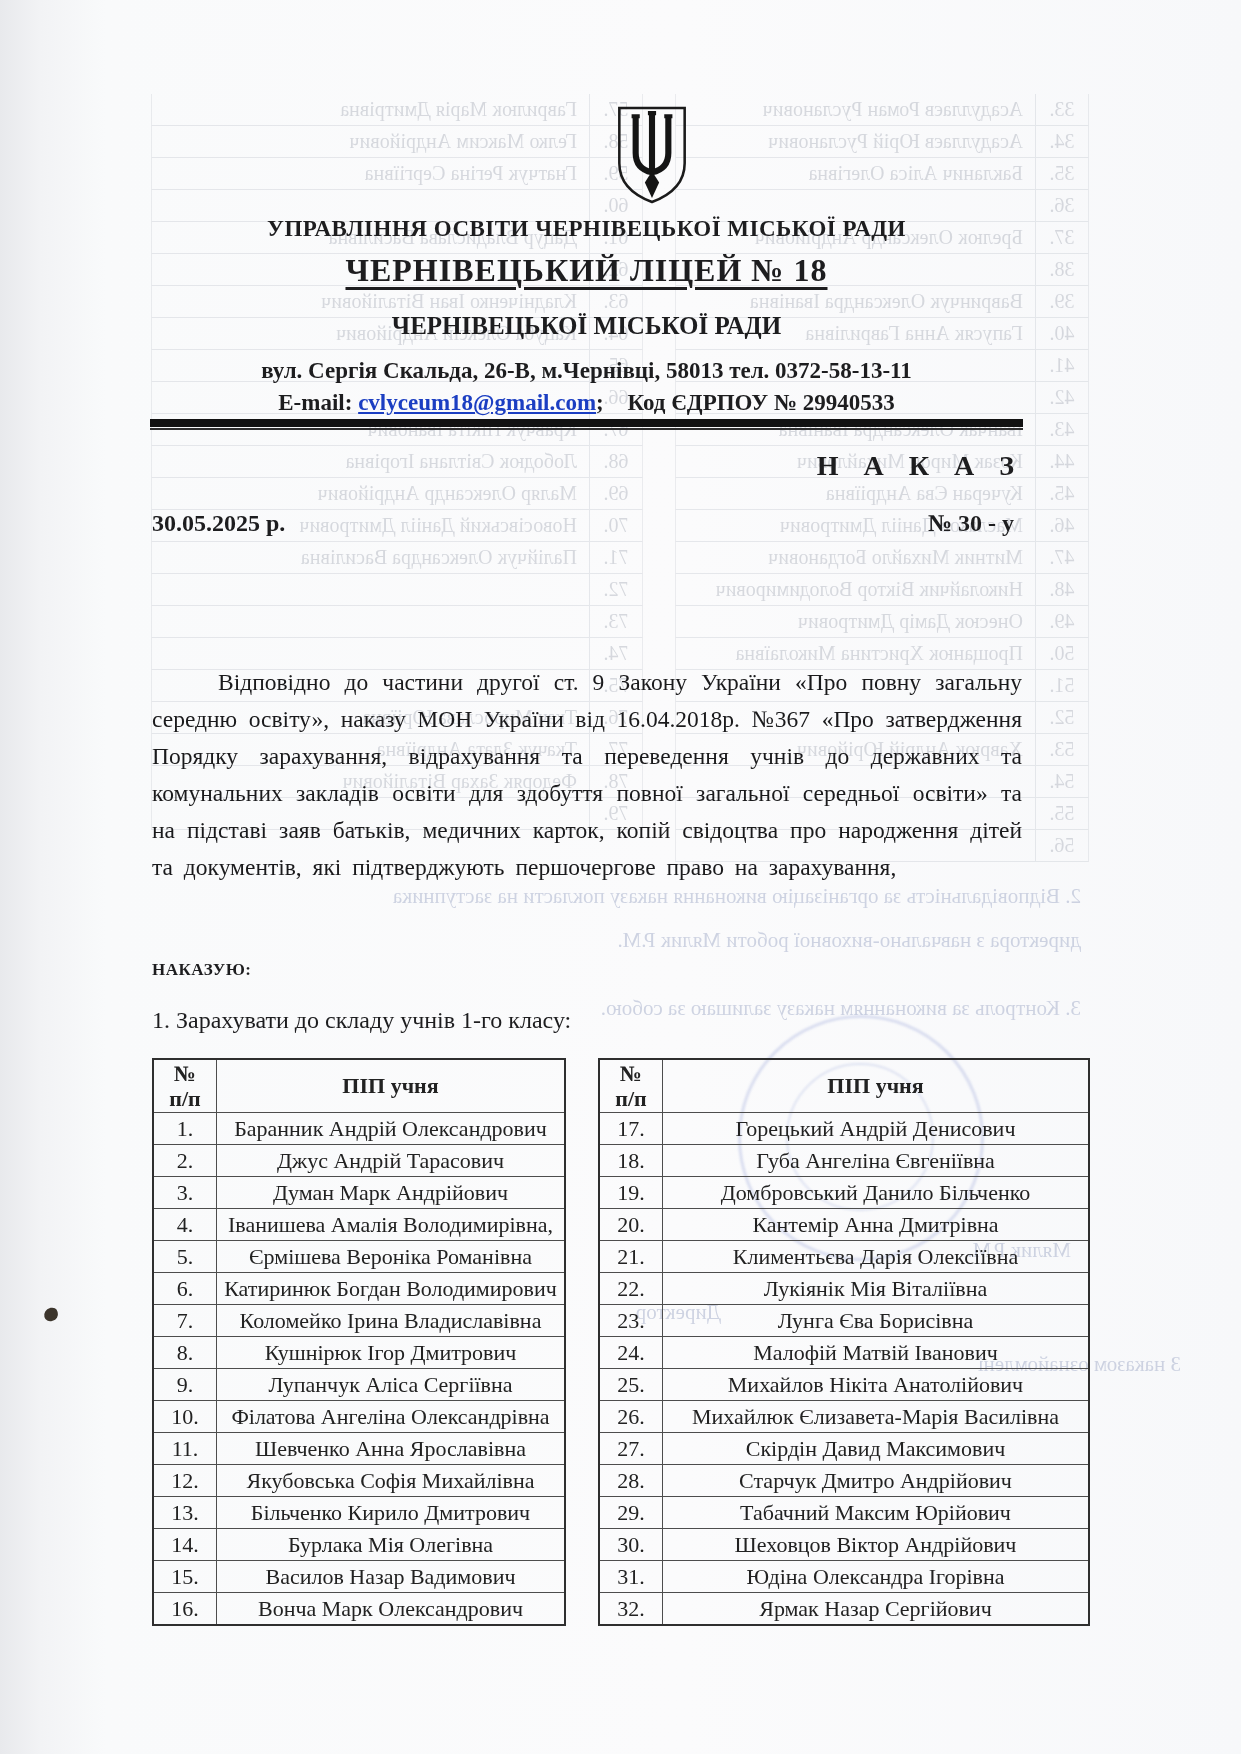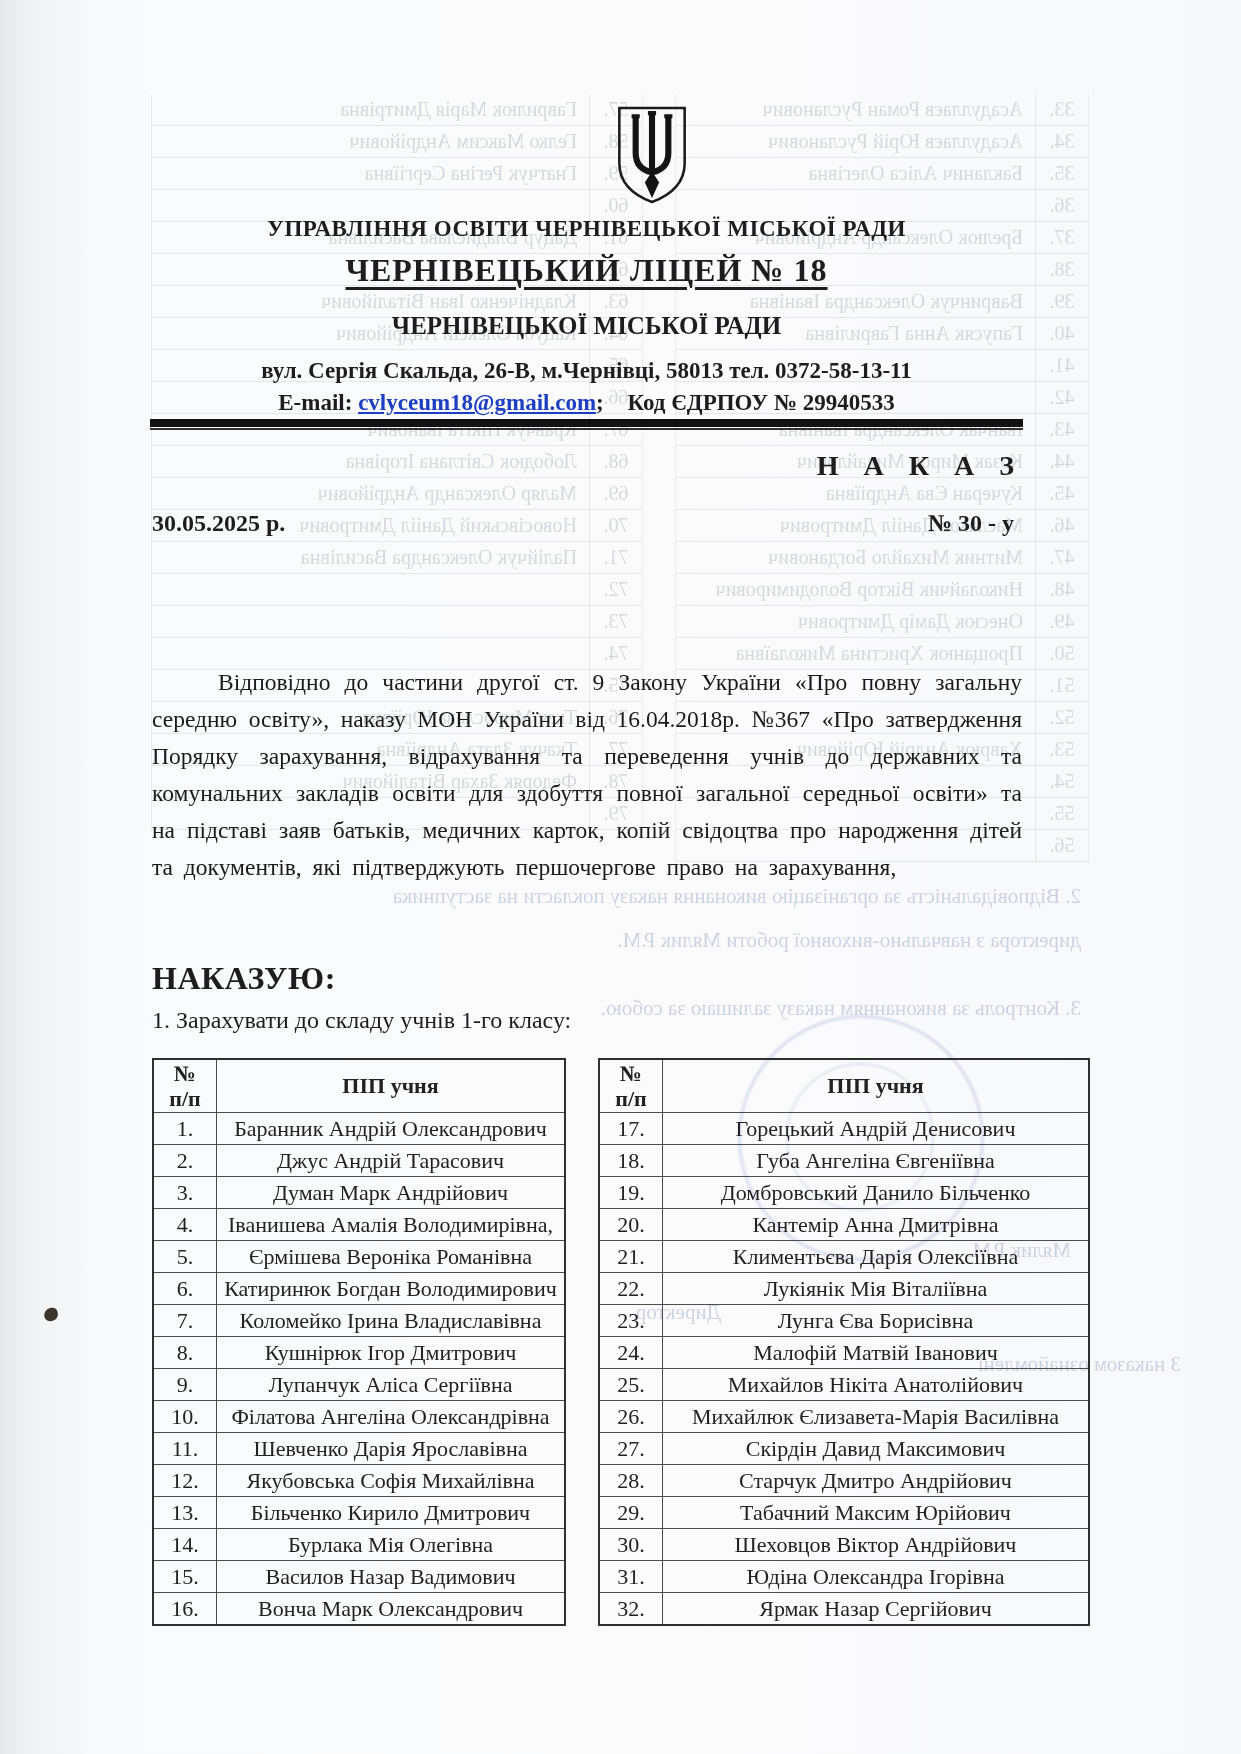--- a/index.html
+++ b/index.html
@@ -47,21 +47,21 @@
   .rule{position:absolute;left:150px;width:873px;top:419px;}
   .rule .bar{height:8px;background:#121212;}
   .rule .thin{height:2px;background:#2e2e2e;margin-top:1px;}
   .doc-type{position:absolute;left:150px;width:873px;top:450px;text-align:right;
             font-size:28px;font-weight:bold;letter-spacing:9px;}
   .num-row{position:absolute;left:152px;width:862px;top:510px;display:flex;
            justify-content:space-between;font-size:24px;font-weight:bold;}
   .subject{position:absolute;left:152px;top:578px;font-size:24px;font-weight:bold;line-height:34px;}
   .body-par{position:absolute;left:152px;top:664px;width:870px;font-size:23.5px;line-height:37px;
             text-align:justify;text-indent:66px;word-spacing:5px;color:#1a1a1c;}
-  .decree{position:absolute;left:152px;top:960px;font-size:32px;font-weight:bold;letter-spacing:.5px;}
+  .decree{position:absolute;left:152px;top:960px;font-size:17px;font-weight:bold;letter-spacing:.5px;}
   .item1{position:absolute;left:152px;top:1007px;font-size:24px;}
 
   table.students{position:absolute;top:1058px;border-collapse:collapse;border:2px solid #2f2f2f;
                  font-size:22px;color:#222;}
   .tbl-left{left:152px;width:414px;}
   .tbl-right{left:598px;width:492px;}
   table.students th,table.students td{border:1px solid #4d4d4d;padding:0 4px;}
   table.students th{height:52px;font-size:22px;font-weight:bold;vertical-align:middle;}
   th.h-num{width:54px;line-height:25px;padding:0;}
   table.students td{height:31px;}
@@ -366,21 +366,21 @@
           <tr>
             <td class="c-num">9.</td>
             <td class="c-name">Лупанчук Аліса Сергіївна</td>
           </tr>
           <tr>
             <td class="c-num">10.</td>
             <td class="c-name">Філатова Ангеліна Олександрівна</td>
           </tr>
           <tr>
             <td class="c-num">11.</td>
-            <td class="c-name">Шевченко Дарія Ярославівна</td>
+            <td class="c-name">Шевченко Анна Ярославівна</td>
           </tr>
           <tr>
             <td class="c-num">12.</td>
             <td class="c-name">Якубовська Софія Михайлівна</td>
           </tr>
           <tr>
             <td class="c-num">13.</td>
             <td class="c-name">Більченко Кирило Дмитрович</td>
           </tr>
           <tr>

